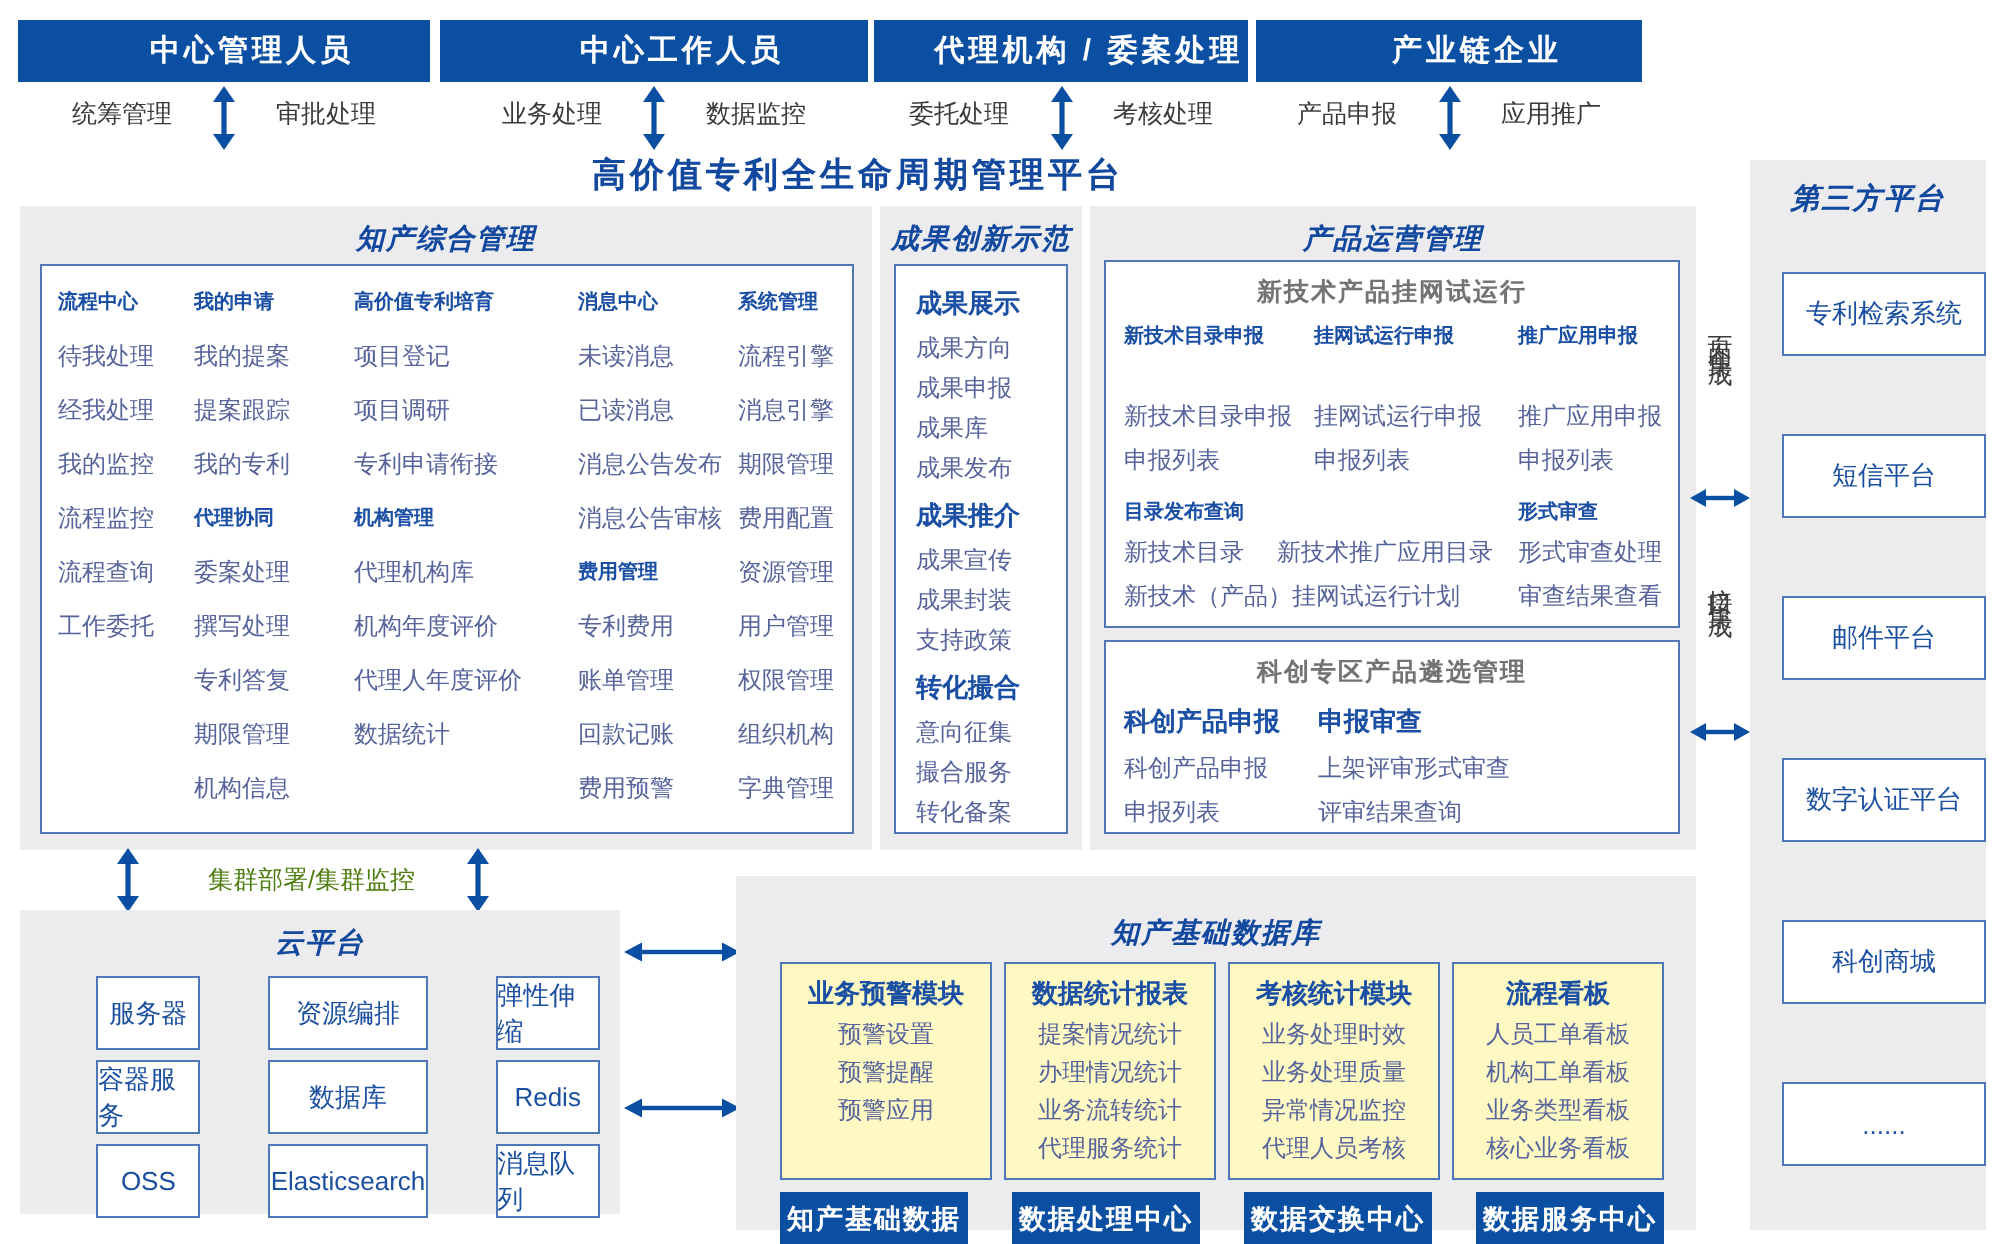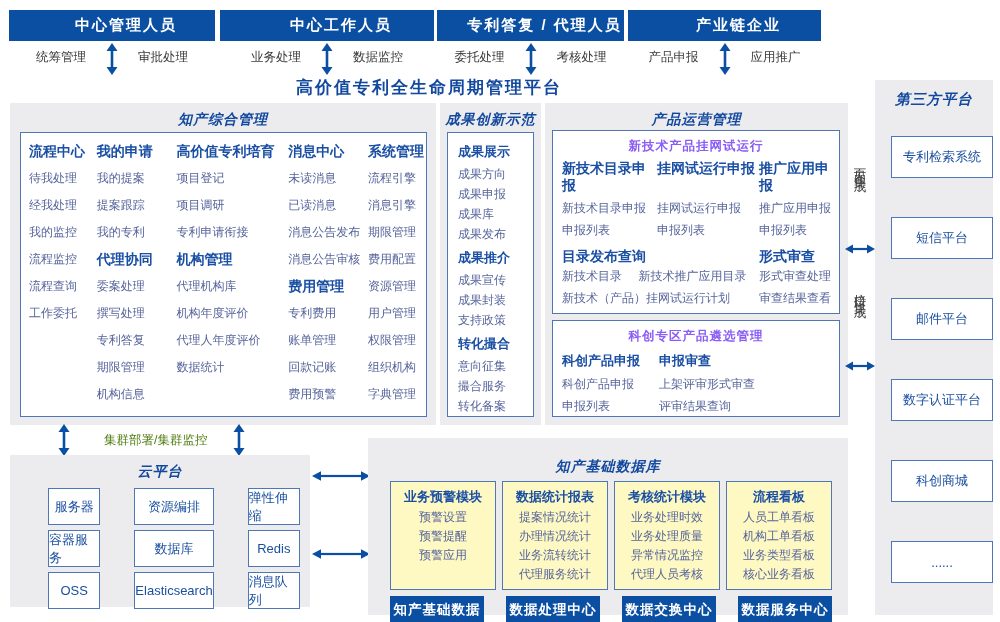--- a/index.html
+++ b/index.html
@@ -30,34 +30,34 @@
   .whitebox{position:absolute;background:#fff;border:1px solid #5076b6;}
 
   
   .panel-ip{left:10px;top:103px;width:426px;height:322px;}
   .ip-box{left:10px;right:9px;top:29px;bottom:8px;display:flex;padding:5px 2px 0 8px;box-sizing:border-box;}
   .ip-col:nth-of-type(1){width:68px;}
   .ip-col:nth-of-type(2){width:80px;}
   .ip-col:nth-of-type(3){width:112px;}
   .ip-col:nth-of-type(4){width:80px;}
   .ip-col:nth-of-type(5){flex:1;}
-  .g-title{font-size:14px;font-weight:bold;color:#1a4fa4;line-height:27px;white-space:nowrap;}
+  .g-title{font-size:10px;font-weight:bold;color:#1a4fa4;line-height:27px;white-space:nowrap;}
   .g-item{font-size:12px;color:#56649b;line-height:27px;white-space:nowrap;}
 
   
   .panel-ach{left:440px;top:103px;width:101px;height:322px;}
   .ach-box{left:7px;right:7px;top:29px;bottom:8px;padding:5px 0 0 10px;box-sizing:border-box;}
   .ach-box .g-title{font-size:13px;line-height:24px;margin-top:2px;}
   .ach-box .g-item{line-height:20px;}
 
   
   .panel-prod{left:545px;top:103px;width:303px;height:322px;}
   .prod-box1{top:27px;left:7px;right:8px;height:182px;}
   .prod-box2{top:217px;left:7px;right:8px;bottom:8px;}
-  .inner-title{text-align:center;font-size:12.5px;font-weight:bold;color:#8b5cf6;
+  .inner-title{text-align:center;font-size:12.5px;font-weight:bold;color:#737373;
                line-height:24px;padding-top:3px;letter-spacing:1px;}
   .prod-grid{display:grid;grid-template-columns:95px 102px 1fr;padding:2px 0 0 9px;}
   .prod-grid .g-title{line-height:17px;white-space:normal;}
   .prod-grid .pgroup:nth-of-type(-n+3) .g-title{min-height:35px;margin-bottom:2px;}
   .prod-grid .pgroup:nth-of-type(n+4){margin-top:7px;}
   .prod-grid .pgroup:nth-of-type(4){grid-column:1/3;}
   .p-item{display:block;font-size:12px;color:#56649b;line-height:22px;}
   .pgroup:nth-of-type(4) .p-item{display:inline-block;margin-right:12px;}
   .sel-grid{display:grid;grid-template-columns:97px 1fr;padding:1px 0 0 9px;}
   .sel-grid .g-title{font-size:13px;line-height:24px;}
@@ -129,21 +129,21 @@
           <span>业务处理</span>
           <svg width="12" height="32" viewBox="0 0 12 32">
             <path class="fillblue" d="M6 0 L11.5 8 H0.5 Z M6 32 L11.5 24 H0.5 Z"></path>
             <rect class="fillblue" x="4.7" y="7" width="2.6" height="18"></rect>
           </svg>
           <span>数据监控</span>
         </div>
       </div>
 
       <div class="role">
-        <div class="role-head">专利答复 / 代理人员</div>
+        <div class="role-head">代理机构 / 委案处理</div>
         <div class="role-sub">
           <span>委托处理</span>
           <svg width="12" height="32" viewBox="0 0 12 32">
             <path class="fillblue" d="M6 0 L11.5 8 H0.5 Z M6 32 L11.5 24 H0.5 Z"></path>
             <rect class="fillblue" x="4.7" y="7" width="2.6" height="18"></rect>
           </svg>
           <span>考核处理</span>
         </div>
       </div>
 

